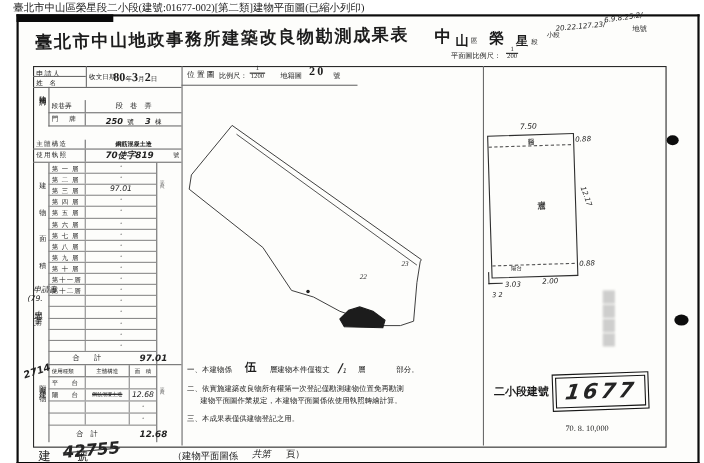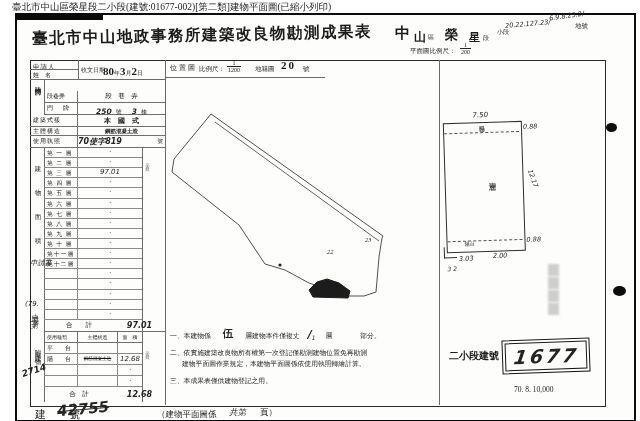--- a/index.html
+++ b/index.html
@@ -104,31 +104,27 @@
     </div>
     <div class="trow" style="left:14px;top:43px;width:121px;height:12px;">
       <span class="rlab p" style="width:34px;font-size:6px;letter-spacing:2px;">門　牌</span>
       <span style="flex:1;text-align:center;">
         <span class="hw b" style="font-size:7.5px;">250</span>
         <span class="p" style="font-size:6px;">號</span>
         <span class="hw b" style="font-size:7.5px;margin-left:6px;">3</span>
         <span class="p" style="font-size:6px;">棟</span>
       </span>
     </div>
-    <div class="trow" style="left:0;top:55px;width:135px;height:12px;">
-      <span class="rlab p" style="width:48px;font-size:6px;letter-spacing:1px;">建築式樣</span>
-      <span class="p b" style="flex:1;text-align:center;font-size:7px;">本　國　式</span>
-    </div>
     <div class="trow" style="left:0;top:67px;width:135px;height:9px;">
       <span class="rlab p" style="width:48px;font-size:6px;letter-spacing:1px;">主體構造</span>
       <span class="p b" style="flex:1;text-align:center;font-size:5.5px;">鋼筋混凝土造</span>
     </div>
     <div class="trow" style="left:0;top:76px;width:135px;height:12px;">
       <span class="rlab p" style="width:48px;font-size:6px;letter-spacing:1px;">使用執照</span>
-      <span class="hw b" style="flex:1;text-align:left;font-size:8px;">70使字819</span>
+      <span class="hw b" style="flex:1;text-align:center;font-size:8px;">70使字819</span>
       <span class="p" style="font-size:5.5px;margin-right:2px;">號</span>
     </div>
 
     <div class="abs" style="left:14px;top:88px;width:98px;">
   <div class="frow">
     <span class="flab p">第 一 層</span>
     <span class="fval hw">·</span>
   </div>
 
   <div class="frow">
@@ -253,21 +249,21 @@
 </div>
 
     <div class="trow" style="left:14px;top:327px;width:121px;height:15px;border-bottom:none;">
       <span class="p" style="width:70px;text-align:center;font-size:6.5px;">合　計</span>
       <span class="hw b" style="flex:1;text-align:center;font-size:8px;">12.68</span>
     </div>
   </div>
 
   <div class="abs" style="left:4px;top:243px;width:40px;">
     <div class="hw" style="font-size:7px;text-align:center;">申請書</div>
-    <div class="hw" style="font-size:7px;margin-left:4px;margin-top:32px;">(79.</div>
+    <div class="hw" style="font-size:7px;margin-left:4px;">(79.</div>
     <div class="hw v" style="font-size:7px;margin-left:8px;letter-spacing:2px;height:55px;">中地二字第</div>
     <div class="hw b" style="font-size:9px;transform:rotate(-18deg);margin-left:0px;">2714</div>
   </div>
 
   <svg class="abs" style="left:150px;top:77px;" width="270" height="215" viewBox="0 0 270 215">
     <path d="M44,22 L7,67 L5,80 L72,133 L98,172 L118,178 L142,191 L180,204 L197,204 L209,200 L212,165 L215,146 L216,144 Z" fill="none" stroke="#3d3d3d" stroke-width="0.9"></path>
     <line x1="48" y1="30" x2="212" y2="149" stroke="#3d3d3d" stroke-width="0.8"></line>
     <path d="M142,198 L150,190 L160,187 L172,191 L183,199 L181,206 L146,205 Z" fill="#1c1c1c" stroke="#1c1c1c"></path>
     <circle cx="113" cy="173" r="1.6" fill="#222"></circle>
     <text x="160" y="162" font-size="6.5" font-style="italic" fill="#2a2a2a">22</text>

